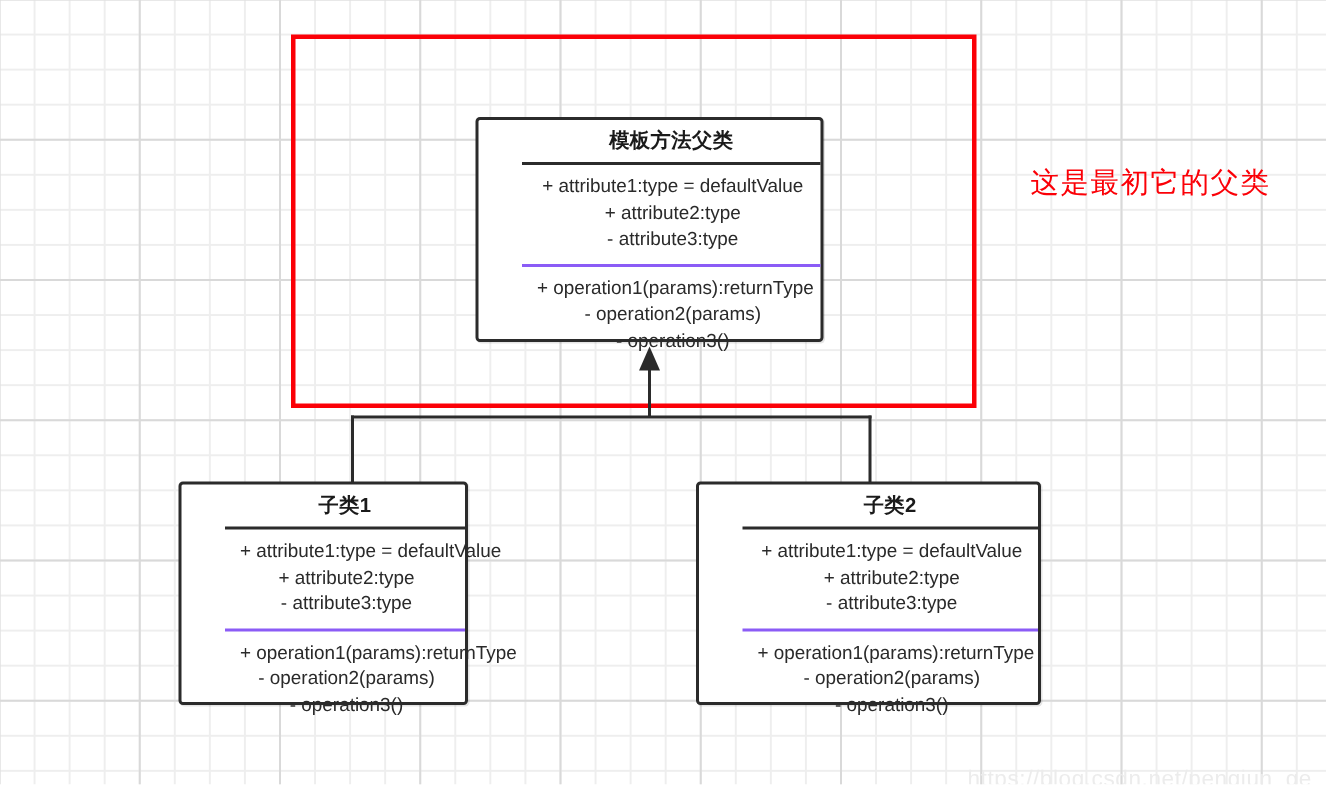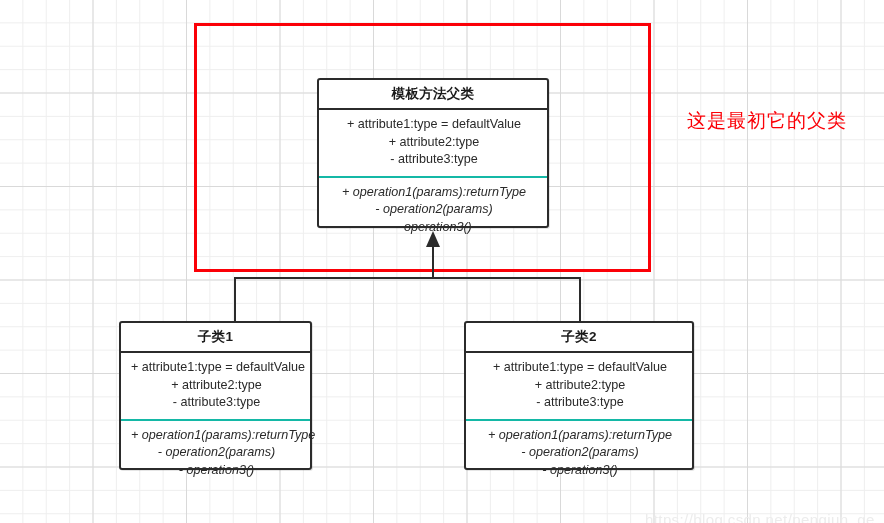--- a/index.html
+++ b/index.html
@@ -28,40 +28,40 @@
   }
 
   
   .uml-box {
     position: absolute;
     background: #ffffff;
     border: 2px solid #2b2b2b;
     border-radius: 3px;
     box-sizing: border-box;
     box-shadow: 1px 1px 0 rgba(0,0,0,0.10);
+    padding-left: 29px;
   }
   .uml-title {
     text-align: center;
     font-weight: bold;
     font-size: 13.5px;
     color: #1a1a1a;
     padding: 6px 4px 6px 4px;
     border-bottom: 2px solid #2b2b2b;
     line-height: 16px;
     letter-spacing: 0.3px;
   }
   .uml-section {
     padding: 6px 8px 7px 10px;
     font-size: 12.6px;
     color: #2a2a2a;
     line-height: 17.5px;
   }
   .uml-section.with-divider {
-    border-top: 2px solid #14b8a6;
-    font-style: italic;
+    border-top: 2px solid #8b5cf6;
   }
   .uml-line {
     white-space: nowrap;
     text-align: center;
   }
 
   
   .red-rect {
     position: absolute;
     border: 3px solid #fb0007;
@@ -156,17 +156,17 @@
       <div class="uml-line">+ attribute2:type</div>
       <div class="uml-line">- attribute3:type</div>
     </div>
     <div class="uml-section with-divider">
       <div class="uml-line">+ operation1(params):returnType</div>
       <div class="uml-line">- operation2(params)</div>
       <div class="uml-line">- operation3()</div>
     </div>
   </div>
 
-  <div class="red-note" style="left:687px; top:108px;font-family:Liberation Mono, monospace;">这是最初它的父类</div>
+  <div class="red-note" style="left:687px; top:108px;">这是最初它的父类</div>
 
   <div class="watermark" style="left:645px; top:496px;margin-top:15px;">https://blog.csdn.net/pengjun_ge</div>
 
 </div>
 
 </body></html>

